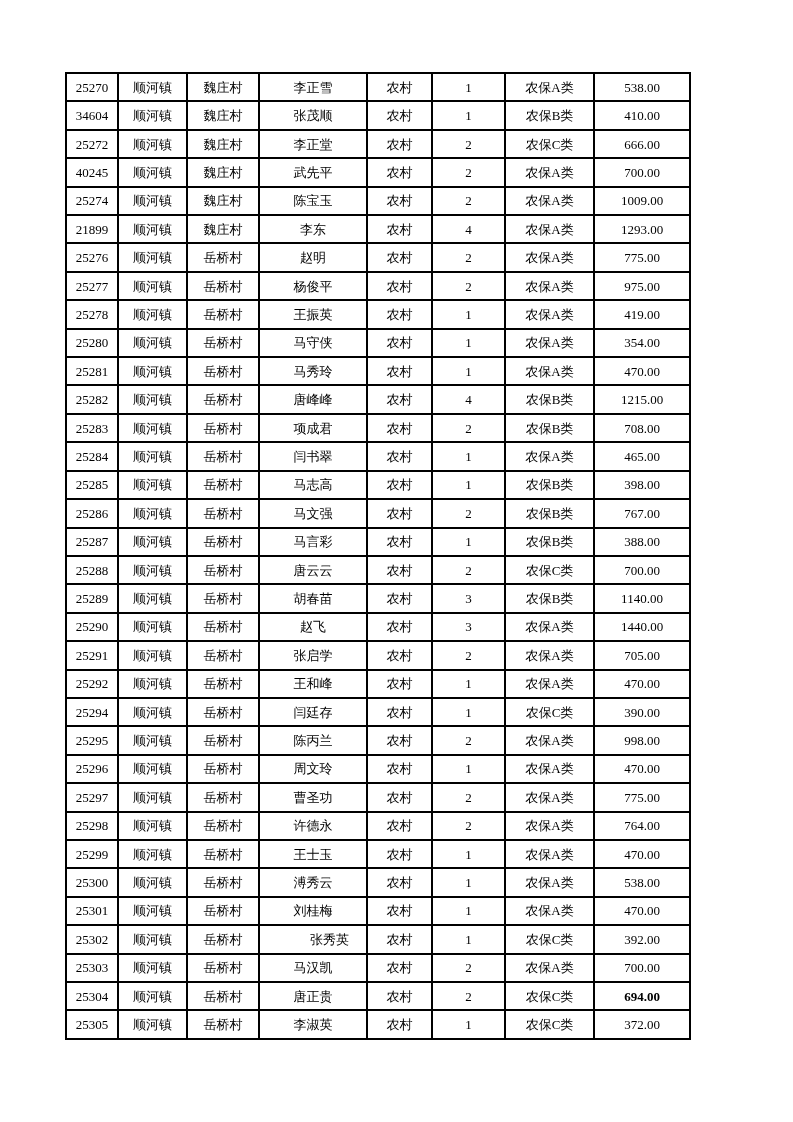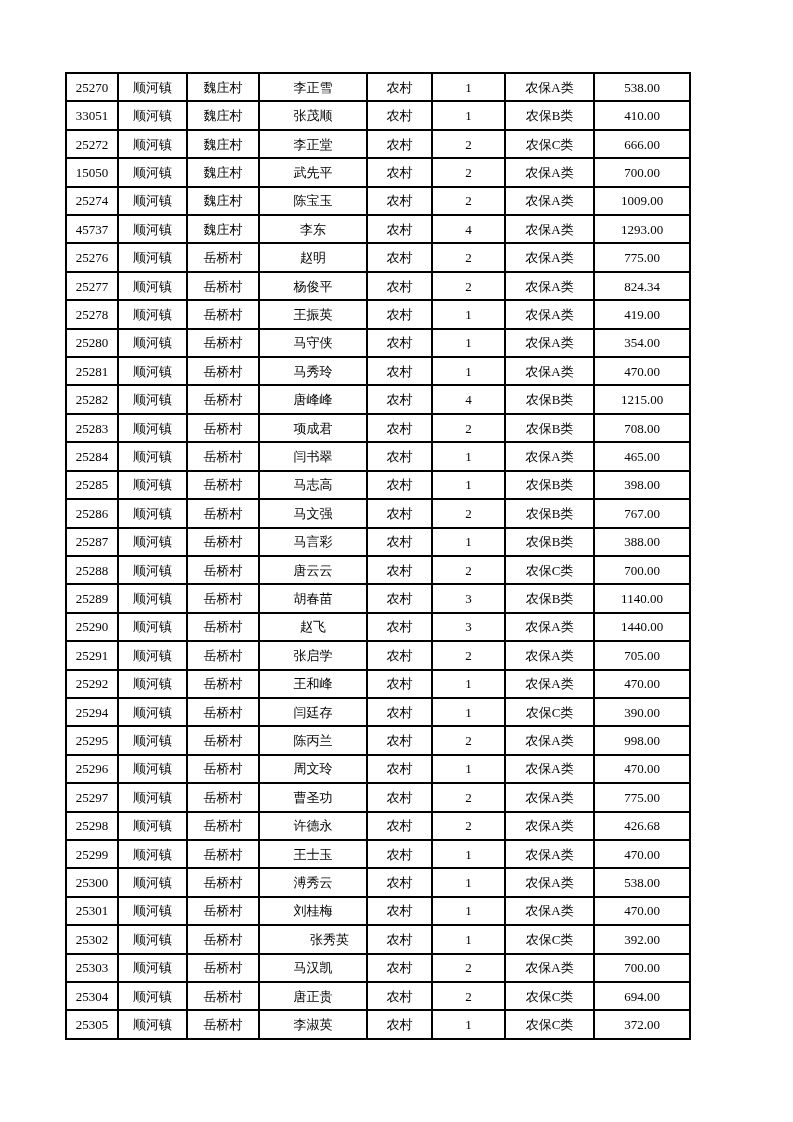--- a/index.html
+++ b/index.html
@@ -69,61 +69,61 @@
           <td style="border-color: rgb(0, 0, 0);">25270</td>
           <td style="border-color: rgb(0, 0, 0);">顺河镇</td>
           <td style="border-color: rgb(0, 0, 0);">魏庄村</td>
           <td style="border-color: rgb(0, 0, 0);">李正雪</td>
           <td style="border-color: rgb(0, 0, 0);">农村</td>
           <td style="border-color: rgb(0, 0, 0);">1</td>
           <td style="border-color: rgb(0, 0, 0);">农保A类</td>
           <td style="border-color: rgb(0, 0, 0);">538.00</td>
         </tr>
         <tr>
-          <td style="border-color: rgb(0, 0, 0);">33051</td>
+          <td style="border-color: rgb(0, 0, 0);">34604</td>
           <td style="border-color: rgb(0, 0, 0);">顺河镇</td>
           <td style="border-color: rgb(0, 0, 0);">魏庄村</td>
           <td style="border-color: rgb(0, 0, 0);">张茂顺</td>
           <td style="border-color: rgb(0, 0, 0);">农村</td>
           <td style="border-color: rgb(0, 0, 0);">1</td>
           <td style="border-color: rgb(0, 0, 0);">农保B类</td>
           <td style="border-color: rgb(0, 0, 0);">410.00</td>
         </tr>
         <tr>
           <td style="border-color: rgb(0, 0, 0);">25272</td>
           <td style="border-color: rgb(0, 0, 0);">顺河镇</td>
           <td style="border-color: rgb(0, 0, 0);">魏庄村</td>
           <td style="border-color: rgb(0, 0, 0);">李正堂</td>
           <td style="border-color: rgb(0, 0, 0);">农村</td>
           <td style="border-color: rgb(0, 0, 0);">2</td>
           <td style="border-color: rgb(0, 0, 0);">农保C类</td>
           <td style="border-color: rgb(0, 0, 0);">666.00</td>
         </tr>
         <tr>
-          <td style="border-color: rgb(0, 0, 0);">15050</td>
+          <td style="border-color: rgb(0, 0, 0);">40245</td>
           <td style="border-color: rgb(0, 0, 0);">顺河镇</td>
           <td style="border-color: rgb(0, 0, 0);">魏庄村</td>
           <td style="border-color: rgb(0, 0, 0);">武先平</td>
           <td style="border-color: rgb(0, 0, 0);">农村</td>
           <td style="border-color: rgb(0, 0, 0);">2</td>
           <td style="border-color: rgb(0, 0, 0);">农保A类</td>
           <td style="border-color: rgb(0, 0, 0);">700.00</td>
         </tr>
         <tr>
           <td style="border-color: rgb(0, 0, 0);">25274</td>
           <td style="border-color: rgb(0, 0, 0);">顺河镇</td>
           <td style="border-color: rgb(0, 0, 0);">魏庄村</td>
           <td style="border-color: rgb(0, 0, 0);">陈宝玉</td>
           <td style="border-color: rgb(0, 0, 0);">农村</td>
           <td style="border-color: rgb(0, 0, 0);">2</td>
           <td style="border-color: rgb(0, 0, 0);">农保A类</td>
           <td style="border-color: rgb(0, 0, 0);">1009.00</td>
         </tr>
         <tr>
-          <td style="border-color: rgb(0, 0, 0);">45737</td>
+          <td style="border-color: rgb(0, 0, 0);">21899</td>
           <td style="border-color: rgb(0, 0, 0);">顺河镇</td>
           <td style="border-color: rgb(0, 0, 0);">魏庄村</td>
           <td style="border-color: rgb(0, 0, 0);">李东</td>
           <td style="border-color: rgb(0, 0, 0);">农村</td>
           <td style="border-color: rgb(0, 0, 0);">4</td>
           <td style="border-color: rgb(0, 0, 0);">农保A类</td>
           <td style="border-color: rgb(0, 0, 0);">1293.00</td>
         </tr>
         <tr>
           <td style="border-color: rgb(0, 0, 0);">25276</td>
@@ -136,21 +136,21 @@
           <td style="border-color: rgb(0, 0, 0);">775.00</td>
         </tr>
         <tr>
           <td style="border-color: rgb(0, 0, 0);">25277</td>
           <td style="border-color: rgb(0, 0, 0);">顺河镇</td>
           <td style="border-color: rgb(0, 0, 0);">岳桥村</td>
           <td style="border-color: rgb(0, 0, 0);">杨俊平</td>
           <td style="border-color: rgb(0, 0, 0);">农村</td>
           <td style="border-color: rgb(0, 0, 0);">2</td>
           <td style="border-color: rgb(0, 0, 0);">农保A类</td>
-          <td style="border-color: rgb(0, 0, 0);">824.34</td>
+          <td style="border-color: rgb(0, 0, 0);">975.00</td>
         </tr>
         <tr>
           <td style="border-color: rgb(0, 0, 0);">25278</td>
           <td style="border-color: rgb(0, 0, 0);">顺河镇</td>
           <td style="border-color: rgb(0, 0, 0);">岳桥村</td>
           <td style="border-color: rgb(0, 0, 0);">王振英</td>
           <td style="border-color: rgb(0, 0, 0);">农村</td>
           <td style="border-color: rgb(0, 0, 0);">1</td>
           <td style="border-color: rgb(0, 0, 0);">农保A类</td>
           <td style="border-color: rgb(0, 0, 0);">419.00</td>
@@ -326,21 +326,21 @@
           <td style="border-color: rgb(0, 0, 0);">775.00</td>
         </tr>
         <tr>
           <td style="border-color: rgb(0, 0, 0);">25298</td>
           <td style="border-color: rgb(0, 0, 0);">顺河镇</td>
           <td style="border-color: rgb(0, 0, 0);">岳桥村</td>
           <td style="border-color: rgb(0, 0, 0);">许德永</td>
           <td style="border-color: rgb(0, 0, 0);">农村</td>
           <td style="border-color: rgb(0, 0, 0);">2</td>
           <td style="border-color: rgb(0, 0, 0);">农保A类</td>
-          <td style="border-color: rgb(0, 0, 0);">426.68</td>
+          <td style="border-color: rgb(0, 0, 0);">764.00</td>
         </tr>
         <tr>
           <td style="border-color: rgb(0, 0, 0);">25299</td>
           <td style="border-color: rgb(0, 0, 0);">顺河镇</td>
           <td style="border-color: rgb(0, 0, 0);">岳桥村</td>
           <td style="border-color: rgb(0, 0, 0);">王士玉</td>
           <td style="border-color: rgb(0, 0, 0);">农村</td>
           <td style="border-color: rgb(0, 0, 0);">1</td>
           <td style="border-color: rgb(0, 0, 0);">农保A类</td>
           <td style="border-color: rgb(0, 0, 0);">470.00</td>
@@ -386,21 +386,21 @@
           <td style="border-color: rgb(0, 0, 0);">700.00</td>
         </tr>
         <tr>
           <td style="border-color: rgb(0, 0, 0);">25304</td>
           <td style="border-color: rgb(0, 0, 0);">顺河镇</td>
           <td style="border-color: rgb(0, 0, 0);">岳桥村</td>
           <td style="border-color: rgb(0, 0, 0);">唐正贵</td>
           <td style="border-color: rgb(0, 0, 0);">农村</td>
           <td style="border-color: rgb(0, 0, 0);">2</td>
           <td style="border-color: rgb(0, 0, 0);">农保C类</td>
-          <td style="border-color: rgb(0, 0, 0);">694.00</td>
+          <td style="border-color: rgb(0, 0, 0); font-weight: bold;">694.00</td>
         </tr>
         <tr>
           <td style="border-color: rgb(0, 0, 0);">25305</td>
           <td style="border-color: rgb(0, 0, 0);">顺河镇</td>
           <td style="border-color: rgb(0, 0, 0);">岳桥村</td>
           <td style="border-color: rgb(0, 0, 0);">李淑英</td>
           <td style="border-color: rgb(0, 0, 0);">农村</td>
           <td style="border-color: rgb(0, 0, 0);">1</td>
           <td style="border-color: rgb(0, 0, 0);">农保C类</td>
           <td style="border-color: rgb(0, 0, 0);">372.00</td>

